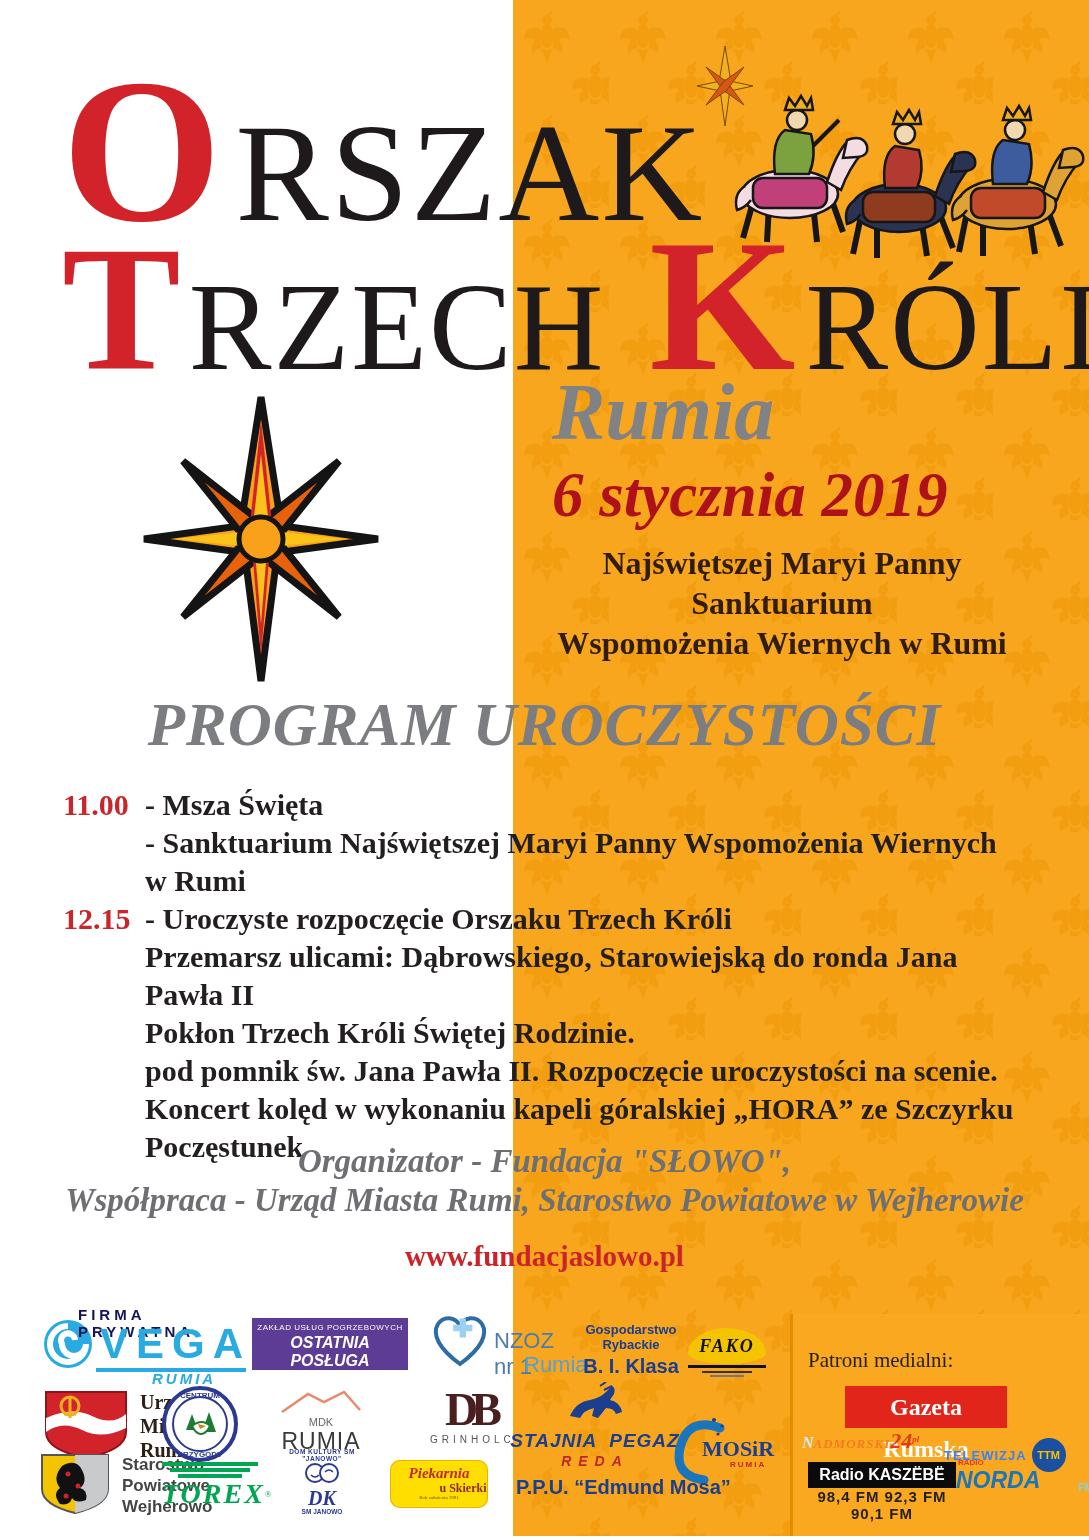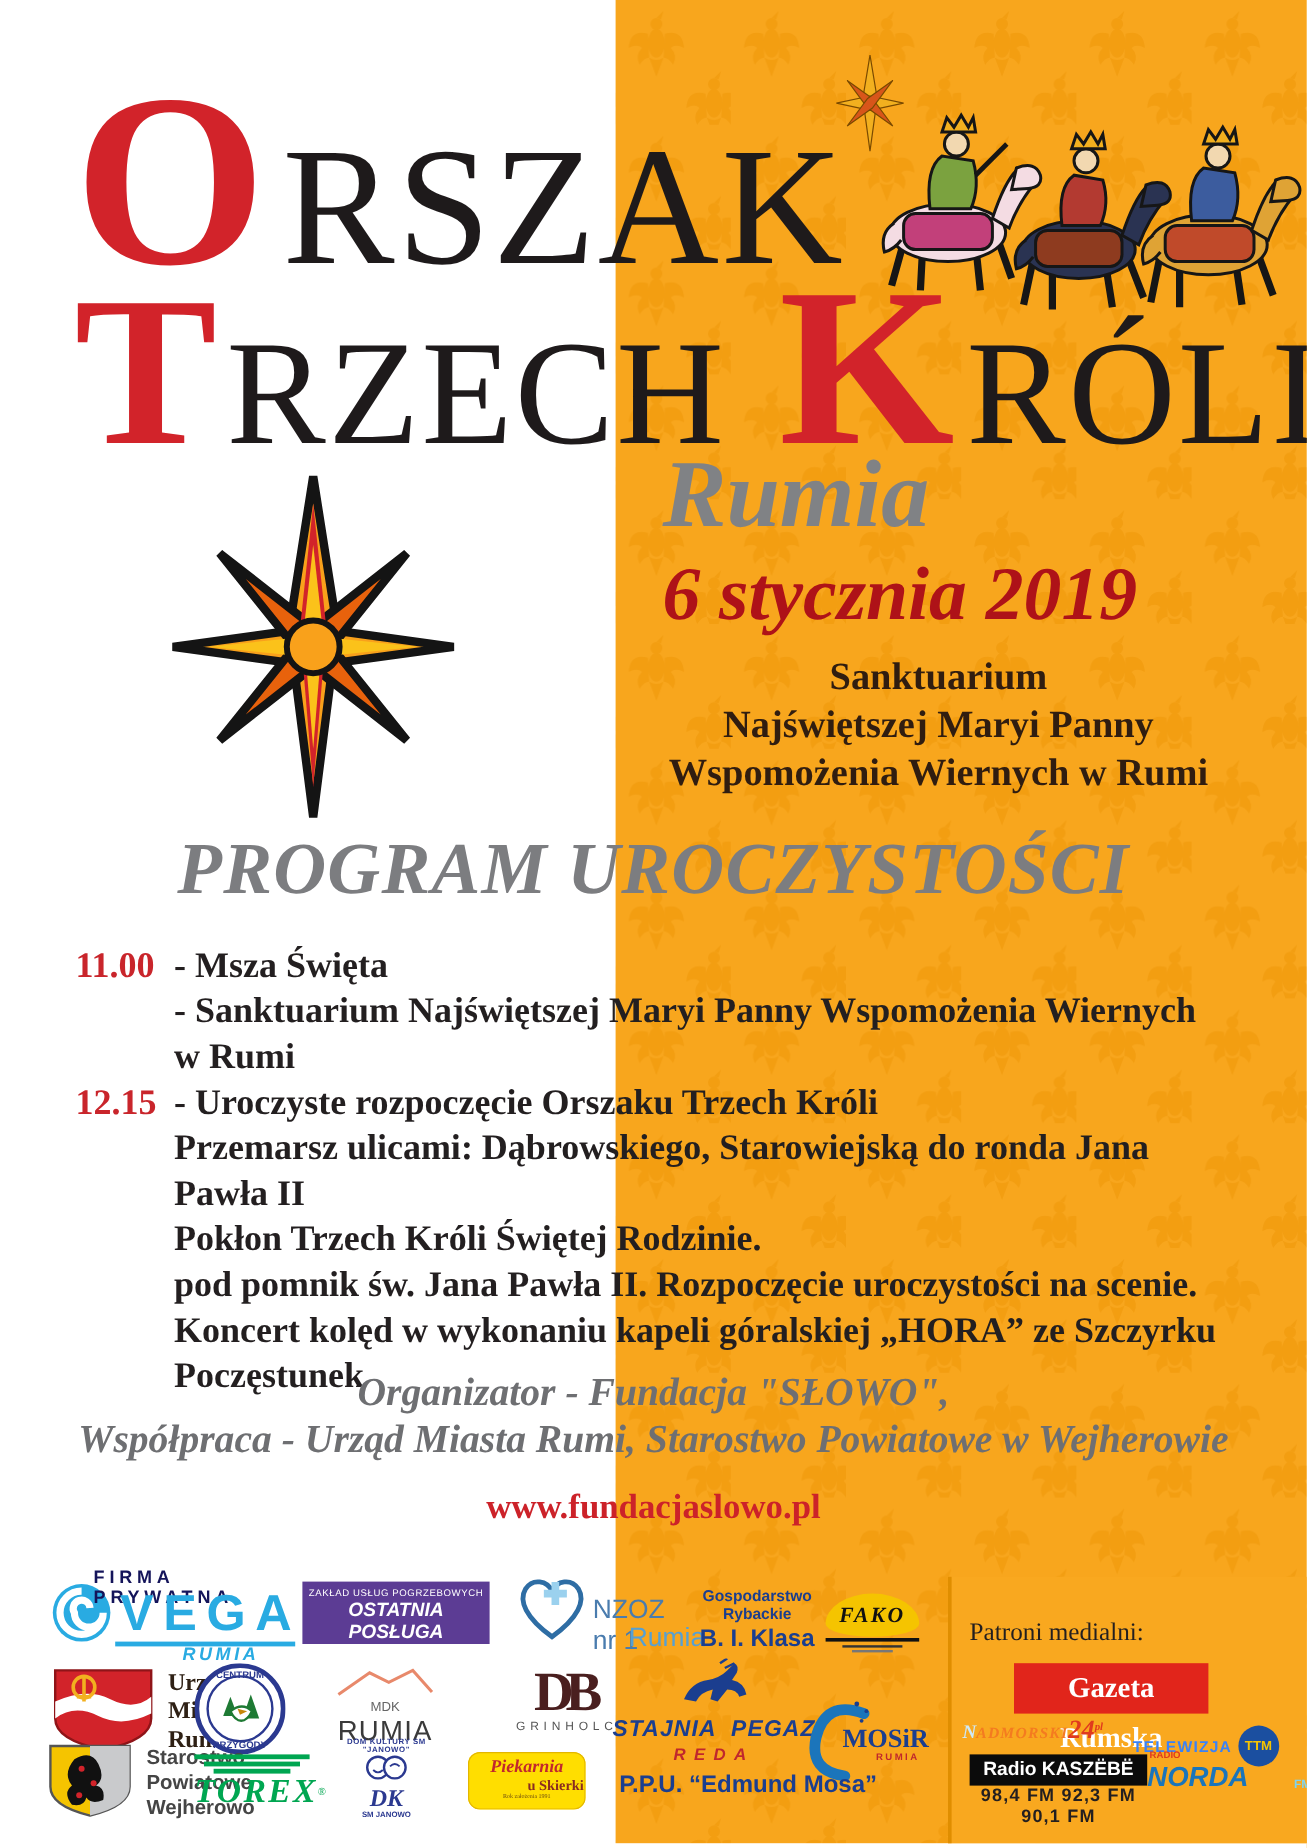--- a/index.html
+++ b/index.html
@@ -225,22 +225,22 @@
   <polygon points="123,26 134,130 123,262 112,130" fill="#D2232A" stroke="none"></polygon>
   <polygon points="123,60 131,132 123,230 115,132" fill="#FBC21A" stroke="none"></polygon>
   <polygon points="36,145 123,136 210,145 123,154" fill="#FBC21A" stroke="none"></polygon>
   <circle cx="123" cy="145" r="22" fill="#F9A11B" stroke="#141414" stroke-width="5"></circle>
 </svg>
 
 <div class="abs" id="event">
   <div id="city">Rumia</div>
   <div id="date">6 stycznia 2019</div>
   <div id="venue">
+    <div>Najświętszej Maryi Panny</div>
     <div>Sanktuarium</div>
-    <div>Najświętszej Maryi Panny</div>
     <div>Wspomożenia Wiernych w Rumi</div>
   </div>
 </div>
 
 <div class="abs" id="prog-heading">PROGRAM UROCZYSTOŚCI</div>
 <div class="abs" id="program">
   <div class="prog-row"><span class="prog-time">11.00</span><span>- Msza Święta</span></div>
   <div class="prog-row"><span class="prog-time"></span><span>- Sanktuarium Najświętszej Maryi Panny Wspomożenia Wiernych w Rumi</span></div>
   <div class="prog-row"><span class="prog-time">12.15</span><span>- Uroczyste rozpoczęcie Orszaku Trzech Króli</span></div>
   <div class="prog-row"><span class="prog-time"></span><span>Przemarsz ulicami: Dąbrowskiego, Starowiejską do ronda Jana Pawła II</span></div>

